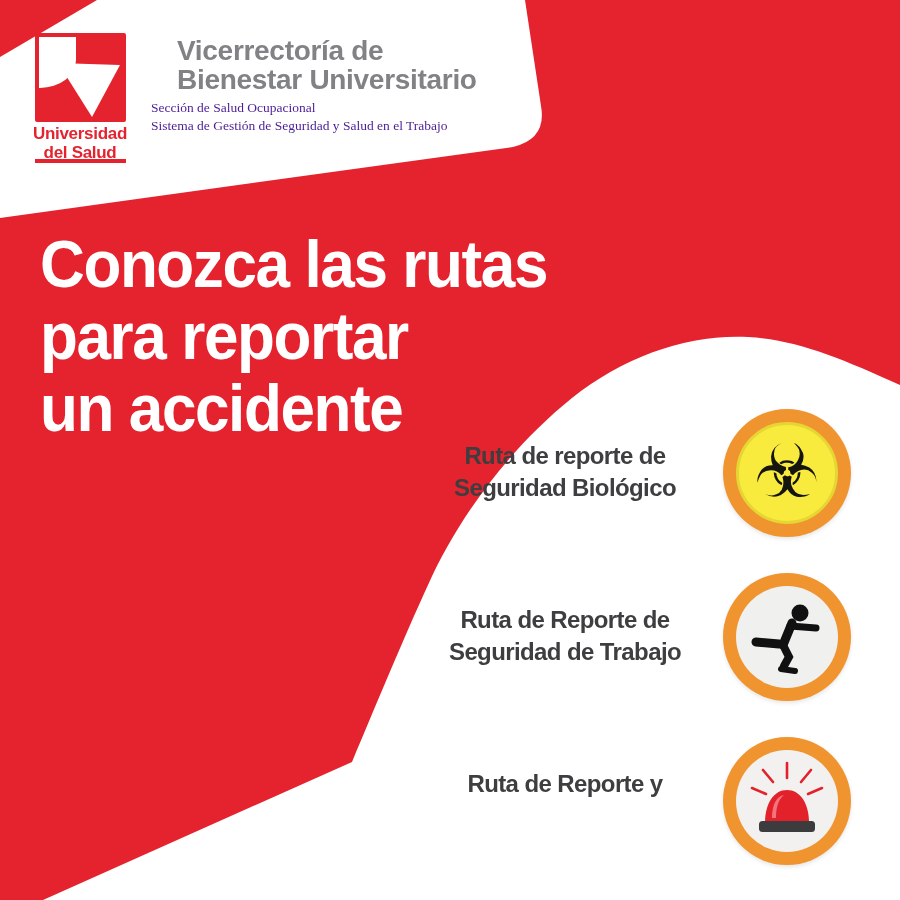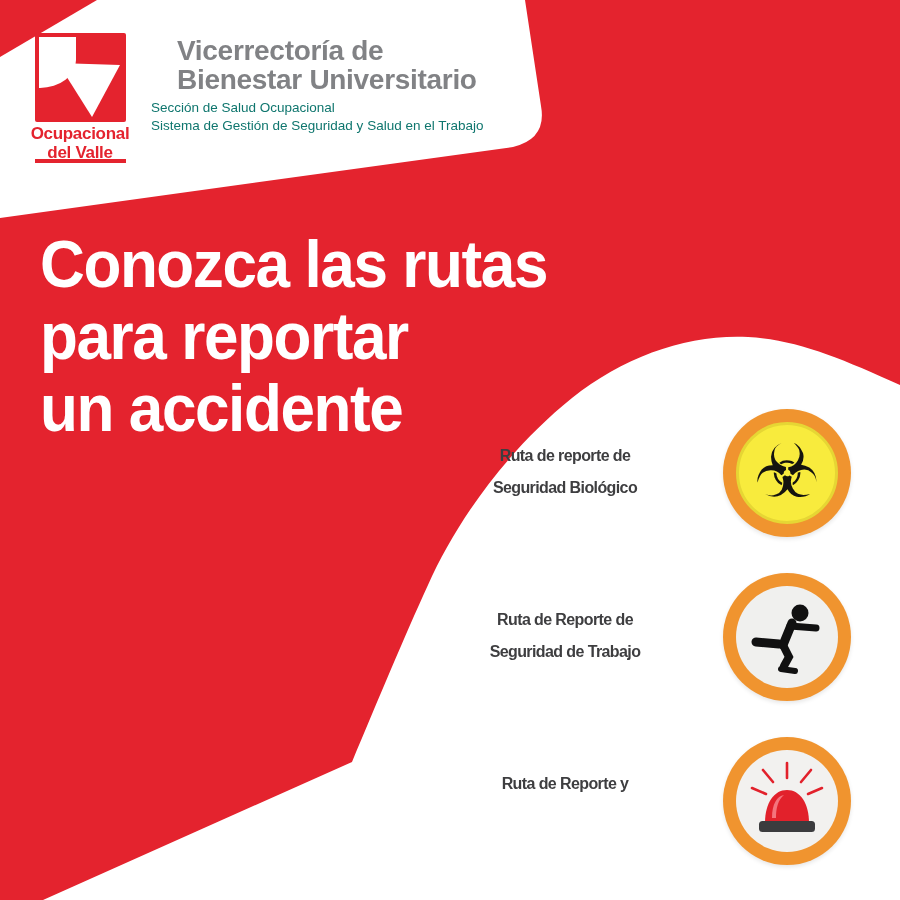--- a/index.html
+++ b/index.html
@@ -4,33 +4,33 @@
 <style>
   html,body{margin:0;padding:0;}
   body{width:900px;height:900px;position:relative;overflow:hidden;
        font-family:"Liberation Sans","DejaVu Sans",sans-serif;background:#fff;}
   #canvas{position:absolute;left:0;top:0;width:900px;height:900px;}
   .abs{position:absolute;}
 
   
   .org-title{left:150px;top:36px;font-size:28px;font-weight:bold;color:#818285;
              line-height:29px;letter-spacing:-0.3px;margin-left:27px;}
-  .org-sub{left:151px;top:99px;font-size:13.5px;color:#0f766e;line-height:17.5px;}
+  .org-sub{left:151px;top:99px;font-size:13.5px;color:#4c1d95;line-height:17.5px;font-family:Liberation Serif, serif;}
   .logo-caption{left:20px;top:124px;width:120px;text-align:center;color:#E4232E;
                 font-weight:bold;font-size:17px;line-height:19px;letter-spacing:-0.3px;}
   .logo-rule{left:35px;top:159px;width:91px;height:4px;background:#E4232E;}
 
   
   .main-title{left:40px;top:228px;color:#ffffff;font-weight:bold;font-size:66px;
               line-height:72px;letter-spacing:-1.5px;transform:scaleX(.94);
               transform-origin:left top;white-space:nowrap;}
 
   
   .item-label{left:424px;width:282px;text-align:center;color:#3E3E40;
-              font-weight:bold;font-size:16px;line-height:32px;letter-spacing:-0.6px;}
+              font-weight:bold;font-size:24px;line-height:32px;letter-spacing:-0.6px;}
   .badge{width:128px;height:128px;border-radius:50%;background:#F0942F;
          display:flex;align-items:center;justify-content:center;
          box-shadow:0 2px 4px rgba(0,0,0,.10);}
   .badge .disc{width:102px;height:102px;border-radius:50%;
                display:flex;align-items:center;justify-content:center;}
   .disc-yellow{border:3px solid #E6D634;box-sizing:border-box;}
   .biohazard-glyph{font-family:"DejaVu Sans",sans-serif;font-size:74px;color:#15140F;
                    line-height:1;margin-top:-4px;}
 </style>
 </head>
@@ -57,22 +57,22 @@
 
 <div class="abs org-title">
   <div>Vicerrectoría de</div>
   <div>Bienestar Universitario</div>
 </div>
 <div class="abs org-sub">
   <div>Sección de Salud Ocupacional</div>
   <div>Sistema de Gestión de Seguridad y Salud en el Trabajo</div>
 </div>
 <div class="abs logo-caption">
-  <div>Ocupacional</div>
-  <div>del Valle</div>
+  <div>Universidad</div>
+  <div>del Salud</div>
 </div>
 <div class="abs logo-rule"></div>
 
 <div class="abs main-title">
   <div>Conozca las rutas</div>
   <div>para reportar</div>
   <div>un accidente</div>
 </div>
 
 <div class="abs item-label" style="top:440px">

